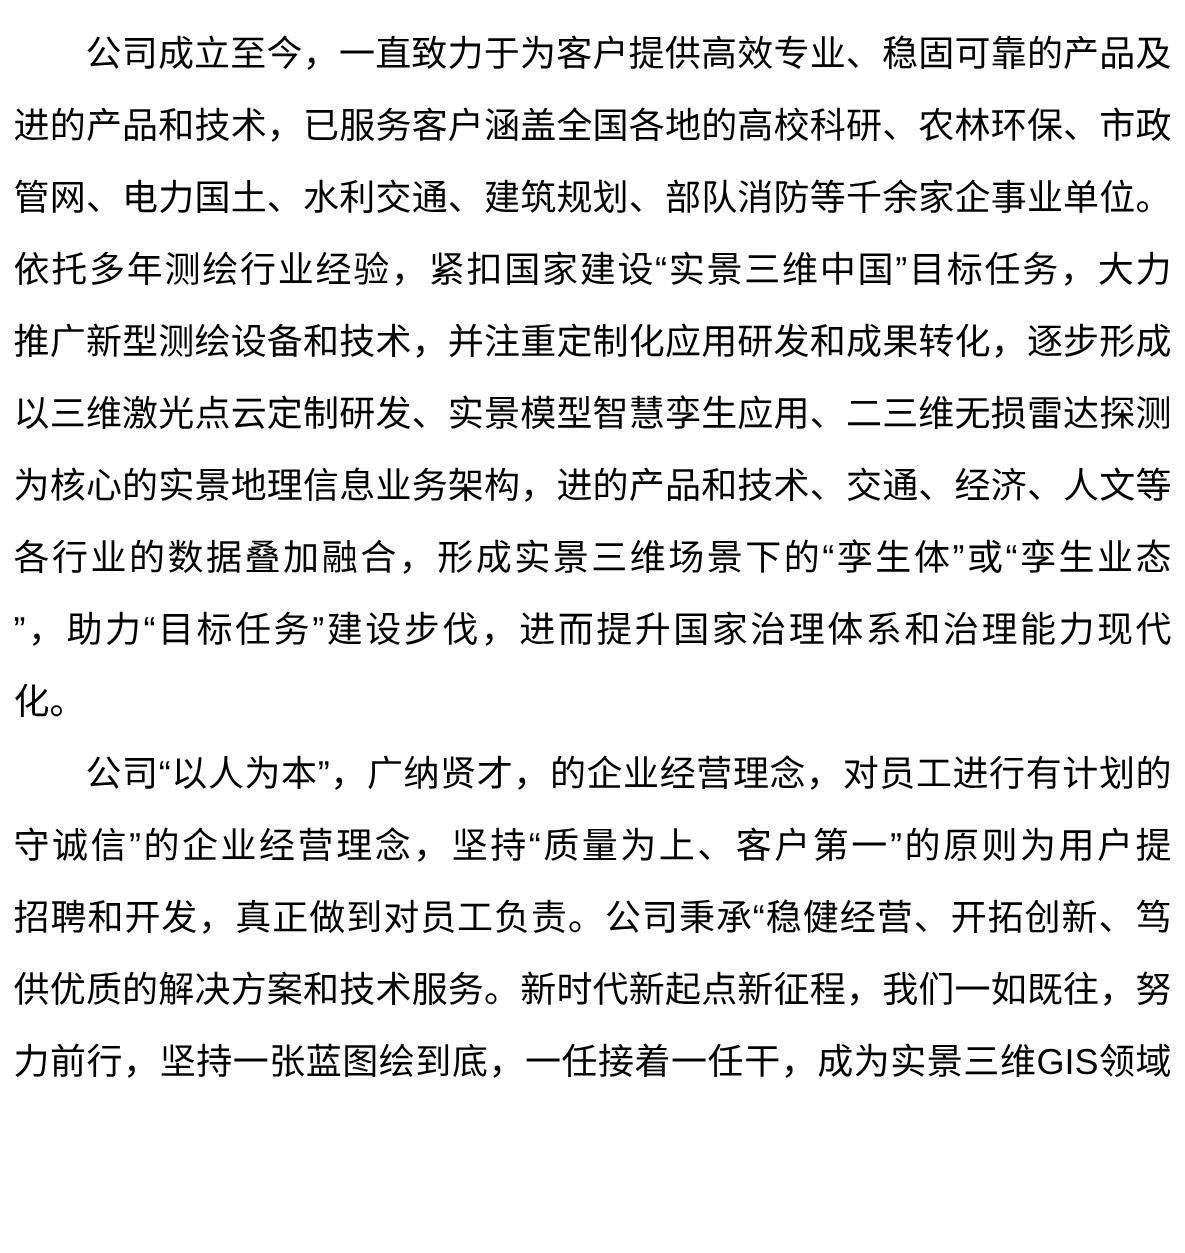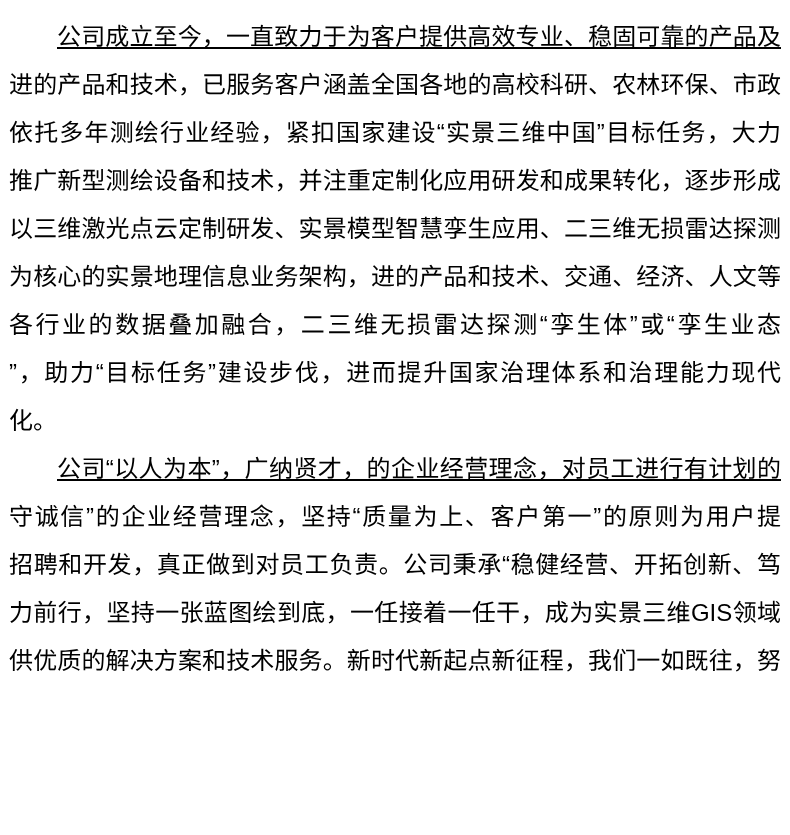--- a/index.html
+++ b/index.html
@@ -36,40 +36,40 @@
   
   .line.fill {
     white-space: normal;
     text-align: justify;
     text-align-last: justify;
     -moz-text-align-last: justify;
   }
   
   .line.indent {
     text-indent: 2em;
-    text-decoration: underline;
   }
 </style>
 </head>
 <body>
 
 <div class="page">
   <div class="doc">
       <div class="para">
         <div class="line indent fill">公司成立至今，一直致力于为客户提供高效专业、稳固可靠的产品及</div>
         <div class="line fill">进的产品和技术，已服务客户涵盖全国各地的高校科研、农林环保、市政</div>
+        <div class="line fill">管网、电力国土、水利交通、建筑规划、部队消防等千余家企事业单位。</div>
         <div class="line fill">依托多年测绘行业经验，紧扣国家建设“实景三维中国”目标任务，大力</div>
         <div class="line fill">推广新型测绘设备和技术，并注重定制化应用研发和成果转化，逐步形成</div>
         <div class="line fill">以三维激光点云定制研发、实景模型智慧孪生应用、二三维无损雷达探测</div>
         <div class="line fill">为核心的实景地理信息业务架构，进的产品和技术、交通、经济、人文等</div>
-        <div class="line fill">各行业的数据叠加融合，二三维无损雷达探测“孪生体”或“孪生业态</div>
+        <div class="line fill">各行业的数据叠加融合，形成实景三维场景下的“孪生体”或“孪生业态</div>
         <div class="line fill">”，助力“目标任务”建设步伐，进而提升国家治理体系和治理能力现代</div>
         <div class="line">化。</div>
       </div>
       <div class="para">
         <div class="line indent fill">公司“以人为本”，广纳贤才，的企业经营理念，对员工进行有计划的</div>
         <div class="line fill">守诚信”的企业经营理念，坚持“质量为上、客户第一”的原则为用户提</div>
         <div class="line fill">招聘和开发，真正做到对员工负责。公司秉承“稳健经营、开拓创新、笃</div>
+        <div class="line fill">供优质的解决方案和技术服务。新时代新起点新征程，我们一如既往，努</div>
         <div class="line fill">力前行，坚持一张蓝图绘到底，一任接着一任干，成为实景三维GIS领域</div>
-        <div class="line fill">供优质的解决方案和技术服务。新时代新起点新征程，我们一如既往，努</div>
       </div>
     </div>
 </div>
 
 </body></html>

